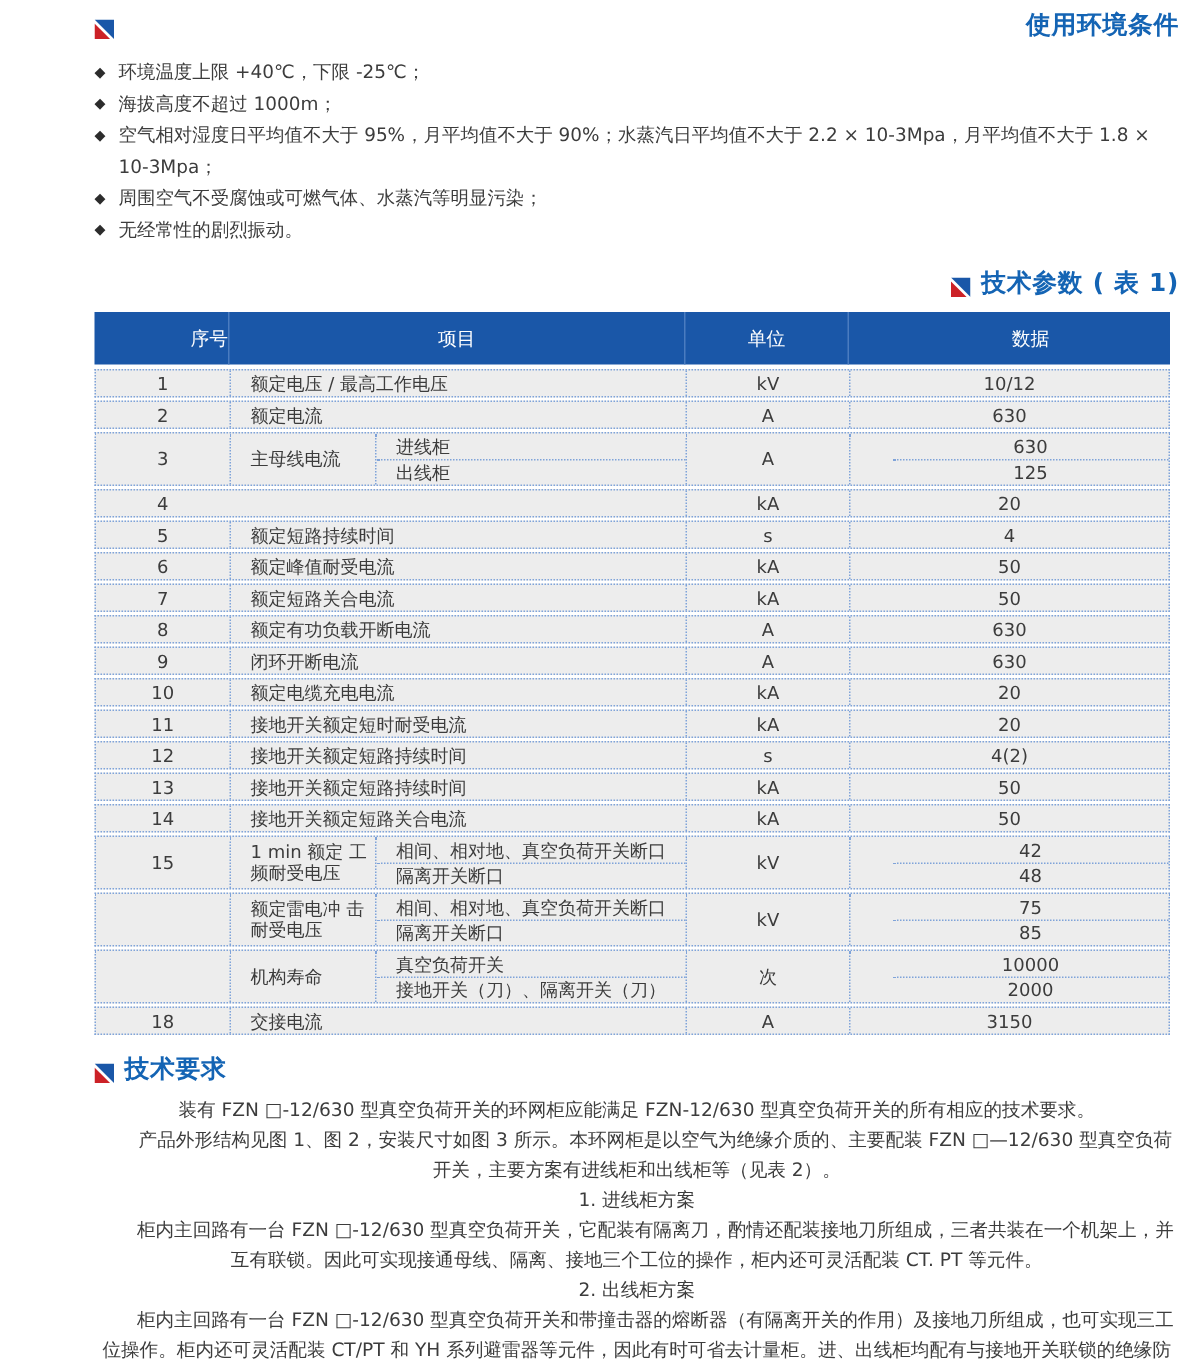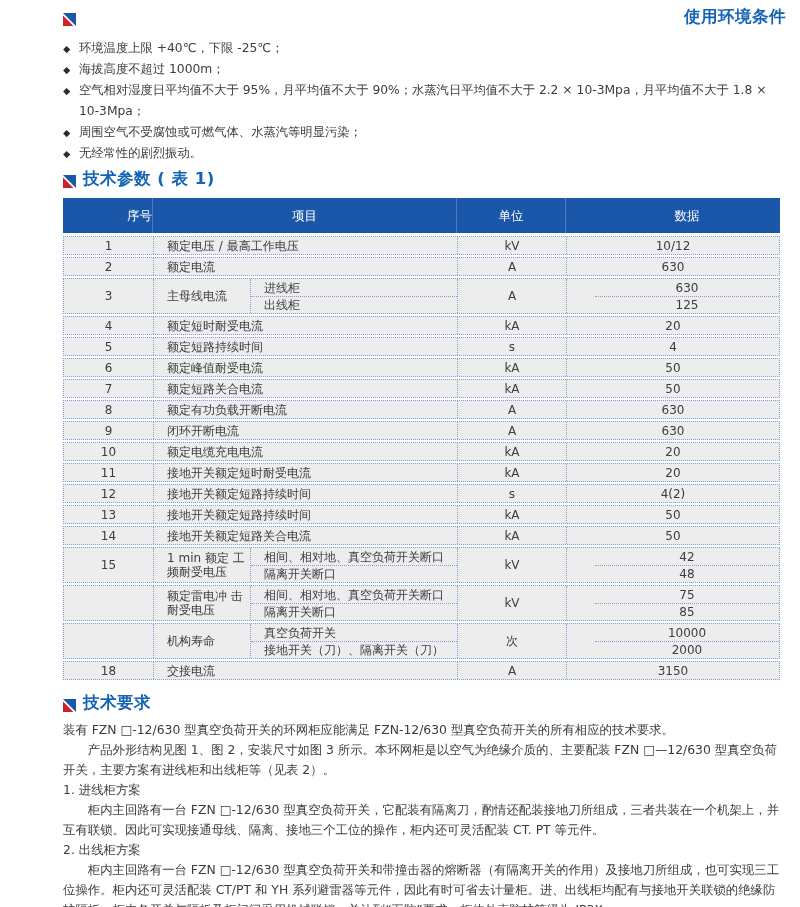--- a/index.html
+++ b/index.html
@@ -13,21 +13,21 @@
   }
   *{box-sizing:border-box;margin:0;padding:0;}
   body{background:#fff;font-family:"DejaVu Sans","Liberation Sans",sans-serif;}
   .page{width:800px;height:907px;overflow:hidden;background:#fff;padding:4px 14px 0 63px;}
 
   
   .h{display:flex;align-items:center;gap:7px;}
   .h .hicon{width:13px;height:13px;display:inline-block;flex:0 0 13px;}
   .h .htext{font-size:16.5px;font-weight:bold;color:var(--hblue);letter-spacing:.5px;}
   .sec-env .h{margin-top:2px;justify-content:space-between;}
-  .sec-params .h{margin-top:4px;}
+  .sec-params .h{margin-top:14px;justify-content:flex-end;}
   .sec-req .h{margin-top:12px;}
 
   
   .bullets{margin-top:10px;}
   .bullet-line{display:flex;align-items:flex-start;line-height:21px;font-size:12.3px;color:var(--txt);}
   .diamond{width:16px;flex:0 0 16px;font-size:9.5px;color:#2c2c2c;line-height:21px;}
   .btext{flex:1;}
 
   
   .ptable{width:717px;margin-top:8px;font-size:12px;color:var(--txt);}
@@ -40,21 +40,21 @@
   .cell{display:flex;align-items:center;justify-content:center;min-height:17px;padding:1px 4px;border-left:1px dotted var(--dot);text-align:center;}
   .cell.c1{border-left:none;}
   .cell.item{justify-content:flex-start;text-align:left;padding-left:13px;line-height:14px;}
   .subwrap{display:flex;flex-direction:column;border-left:1px dotted var(--dot);}
   .subwrap .sub{flex:1;min-height:17px;display:flex;align-items:center;padding:1px 4px 1px 13px;line-height:14px;}
   .subwrap .sub + .sub{border-top:1px dotted var(--dot);}
   .subwrap.nums .sub{justify-content:center;padding-left:4px;}
 
   
   .paras{margin-top:6px;}
-  .para{font-size:12.4px;line-height:20px;color:var(--txt);}
+  .para{font-size:12.4px;line-height:20px;color:var(--txt);text-align:center;}
   .para.indent{text-indent:2em;}
 </style>
 </head>
 <body>
 
 <div class="page">
 
   <section class="sec-env">
     <div class="h">
       <span class="hicon">
@@ -127,21 +127,20 @@
               <div class="sub">出线柜</div>
             </div>
             <div class="cell c4">A</div>
             <div class="subwrap nums c5">
               <div class="sub">630</div>
               <div class="sub">125</div>
             </div>
           </div>
           <div class="t-row">
             <div class="cell c1">4</div>
-            <div class="cell item c23">额定短时耐受电流</div>
             <div class="cell c4">kA</div>
             <div class="cell c5">20</div>
           </div>
           <div class="t-row">
             <div class="cell c1">5</div>
             <div class="cell item c23">额定短路持续时间</div>
             <div class="cell c4">s</div>
             <div class="cell c5">4</div>
           </div>
           <div class="t-row">

